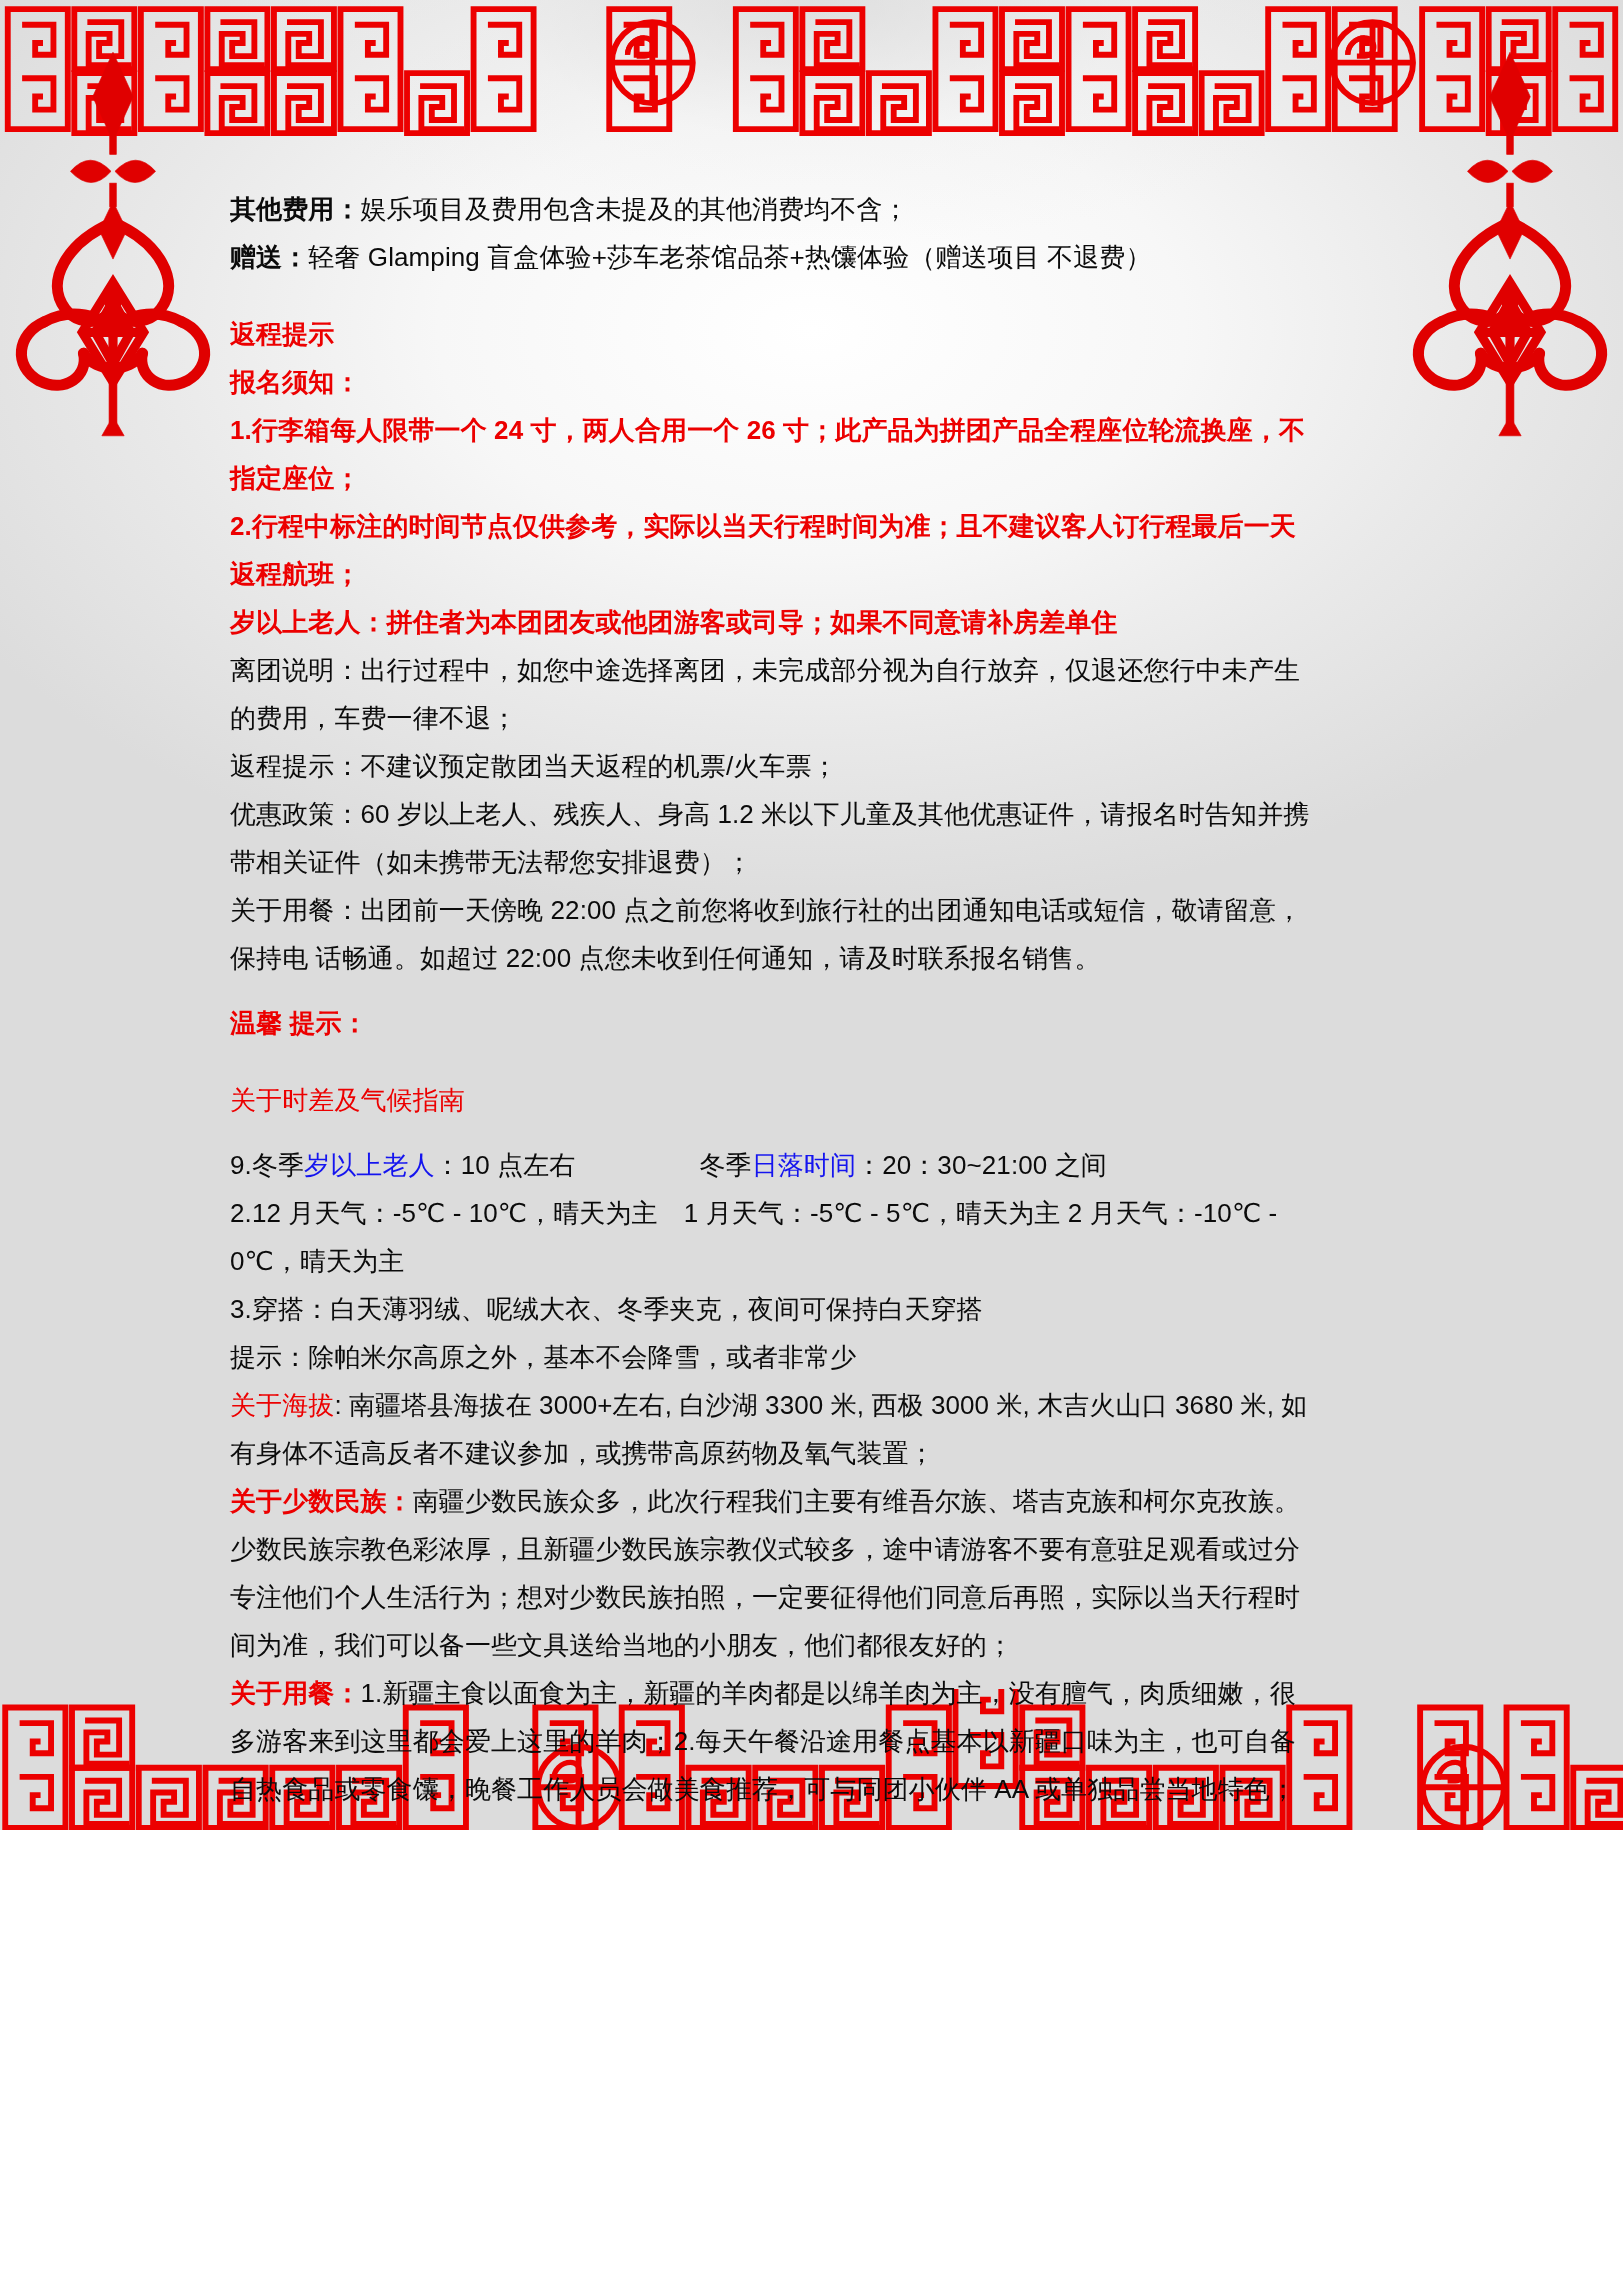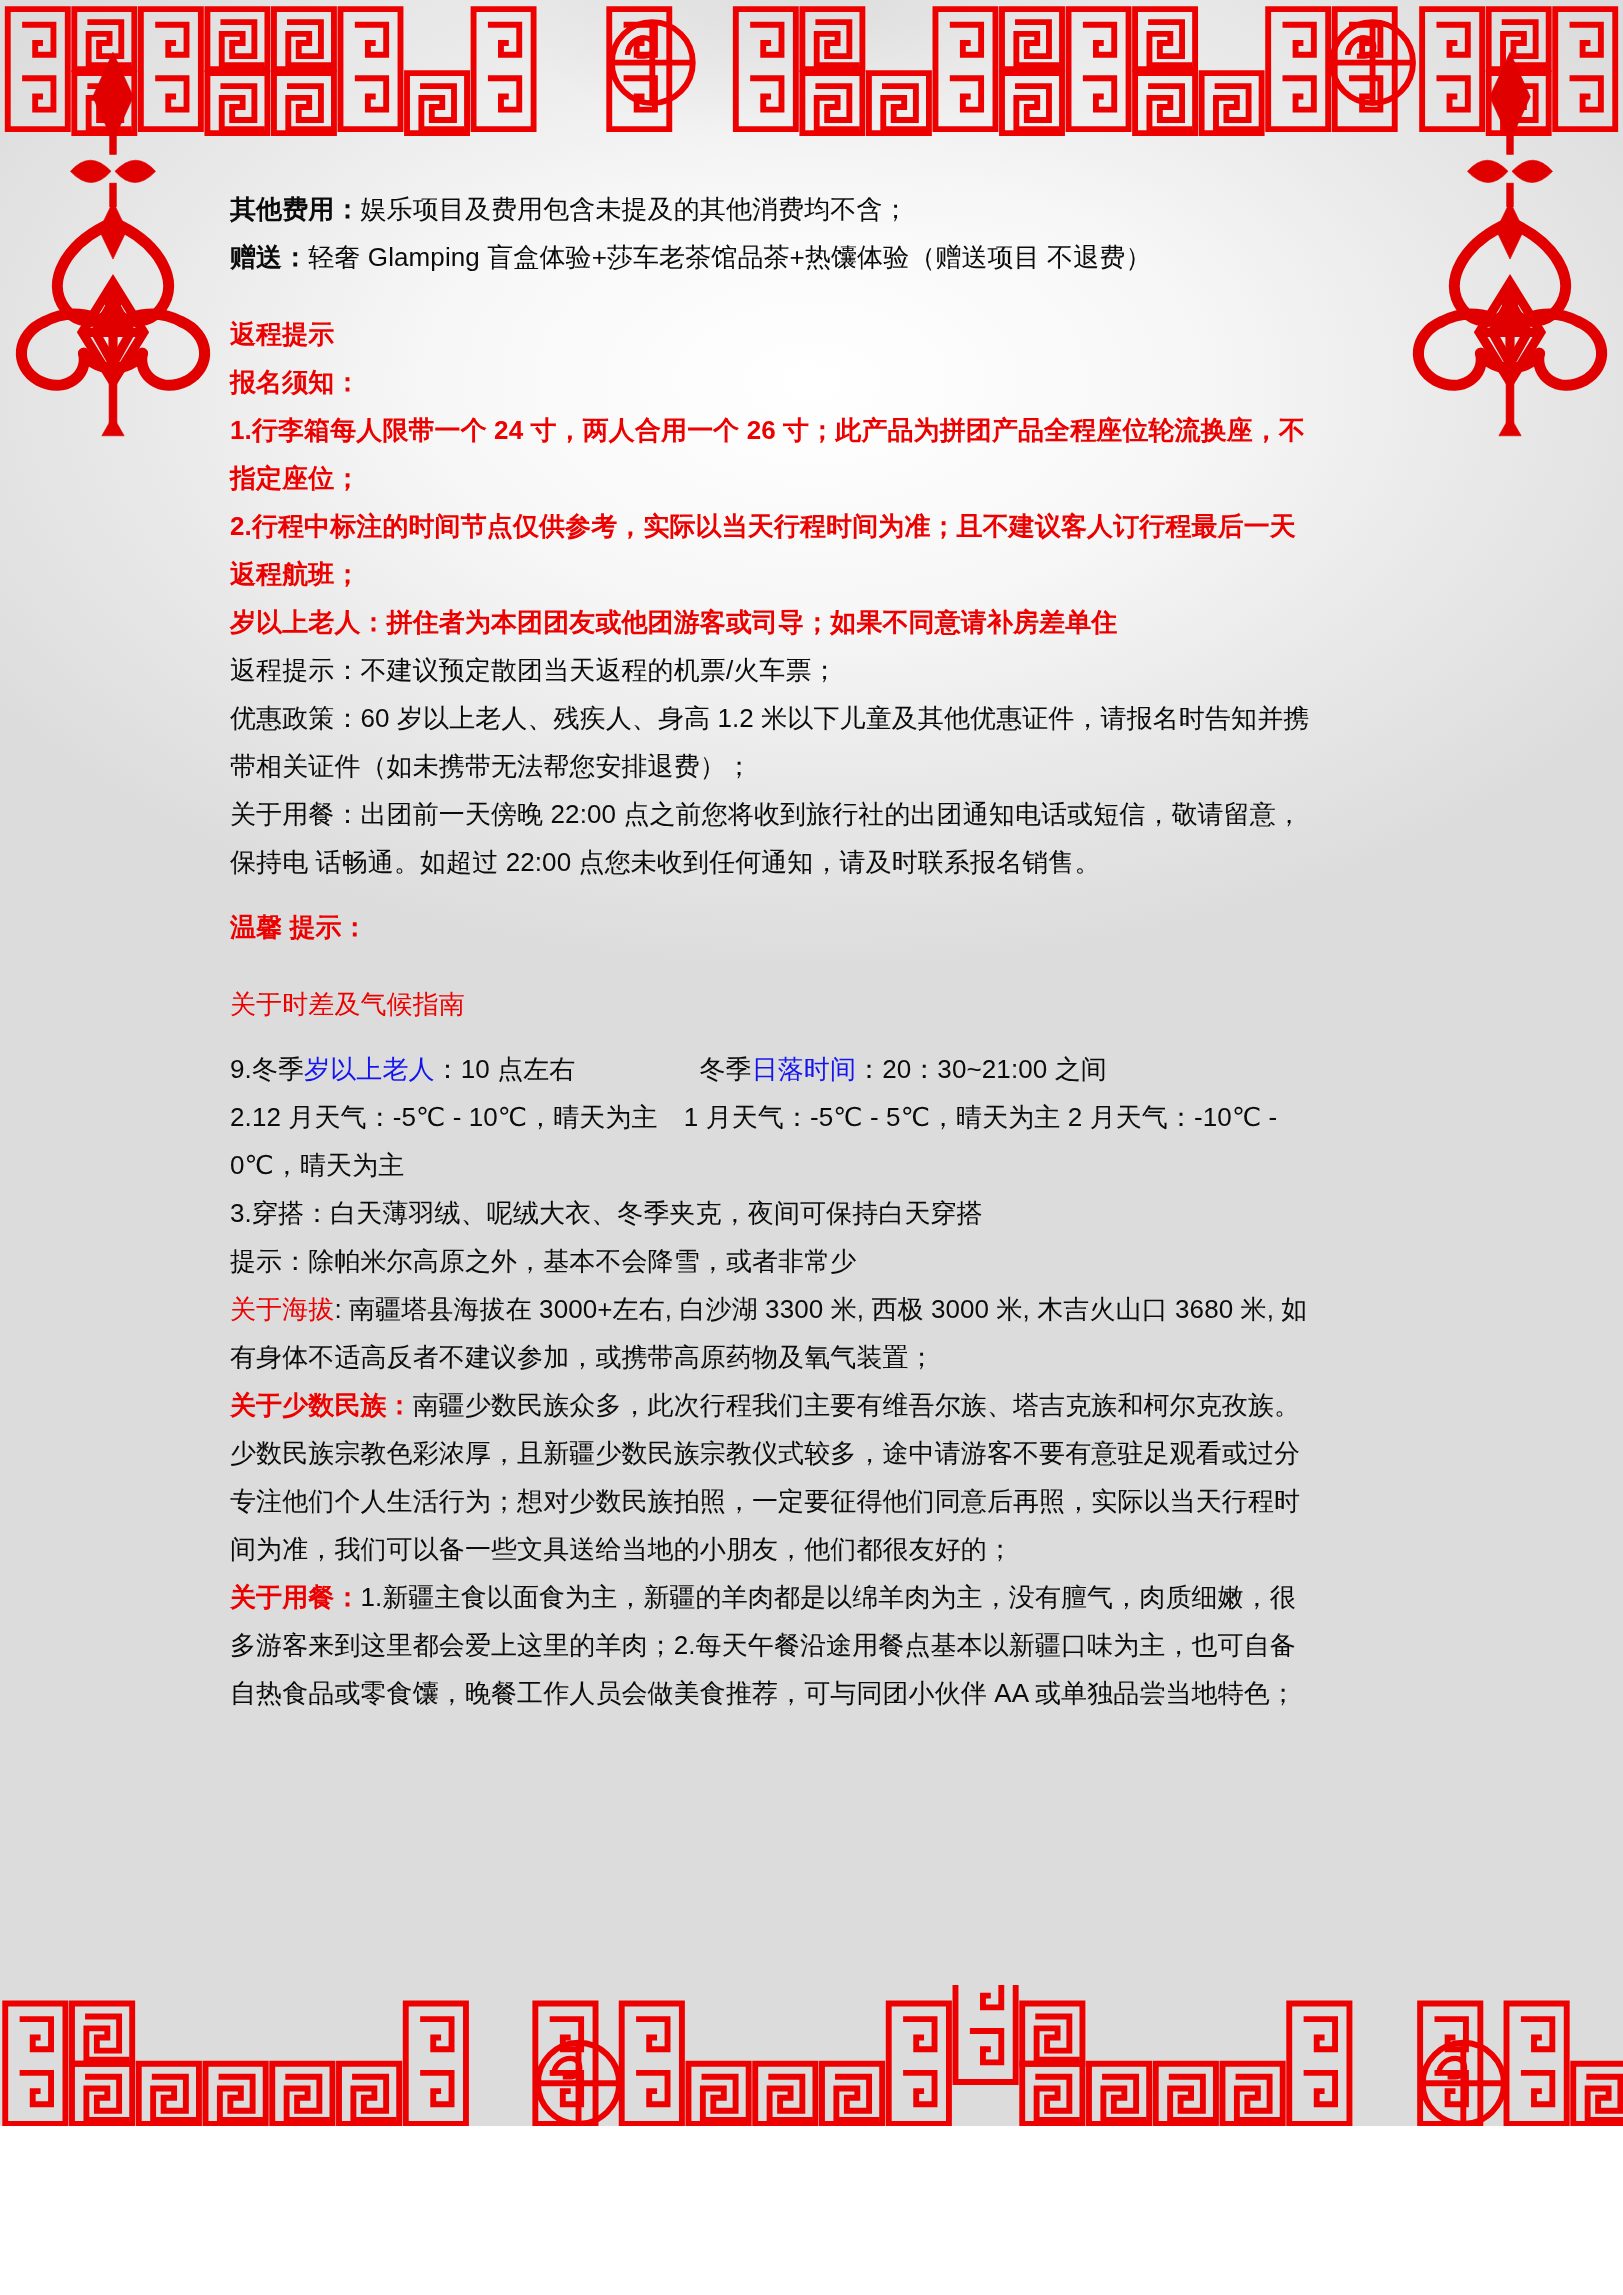--- a/index.html
+++ b/index.html
@@ -11,21 +11,21 @@
     height: 2295px;
     font-family: "Liberation Sans", "DejaVu Sans", sans-serif;
     background: #ffffff;
     overflow: hidden;
   }
 
   
   .page {
     position: relative;
     width: 1623px;
-    height: 2126px;
+    height: 1830px;
     overflow: hidden;
     background:
       radial-gradient(ellipse 982px 589px at 50% 18%, #ffffff 0%, #f7f7f7 38%, #e9e9e9 68%, #dcdcdc 100%),
       linear-gradient(180deg, #eaeaea 0%, #fdfdfd 22%, #ffffff 45%, #ffffff 72%, #f2f2f2 90%, #e4e4e4 100%);
   }
   .page::after{
     content:"";
     position:absolute; left:0; right:0; top:0; height:340px;
     background: radial-gradient(ellipse 589px 249px at 50% 0%, rgba(210,210,210,.55) 0%, rgba(235,235,235,.25) 55%, rgba(255,255,255,0) 100%);
     pointer-events:none;
@@ -281,20 +281,23 @@
 
     <div class="line red-b">返程提示</div>
     <div class="line red-b">报名须知：</div>
     <div class="line red-b">1.行李箱每人限带一个 24 寸，两人合用一个 26 寸；此产品为拼团产品全程座位轮流换座，不指定座位；</div>
     <div class="line red-b">2.行程中标注的时间节点仅供参考，实际以当天行程时间为准；且不建议客人订行程最后一天返程航班；</div>
     <div class="line">
       <span class="red-b">岁以上老人：</span><span class="red-b">拼住者为本团团友或他团游客或司导；如果不同意请补房差单住</span>
     </div>
 
     <div class="line">
+      <span>离团说明：</span><span>出行过程中，如您中途选择离团，未完成部分视为自行放弃，仅退还您行中未产生的费用，车费一律不退；</span>
+    </div>
+    <div class="line">
       <span>返程提示：</span><span>不建议预定散团当天返程的机票/火车票；</span>
     </div>
     <div class="line">
       <span>优惠政策：</span><span>60 岁以上老人、残疾人、身高 1.2 米以下儿童及其他优惠证件，请报名时告知并携带相关证件（如未携带无法帮您安排退费）；</span>
     </div>
     <div class="line">
       <span>关于用餐：</span><span>出团前一天傍晚 22:00 点之前您将收到旅行社的出团通知电话或短信，敬请留意，保持电 话畅通。如超过 22:00 点您未收到任何通知，请及时联系报名销售。</span>
     </div>
 
     <div class="spacer-s"></div>

